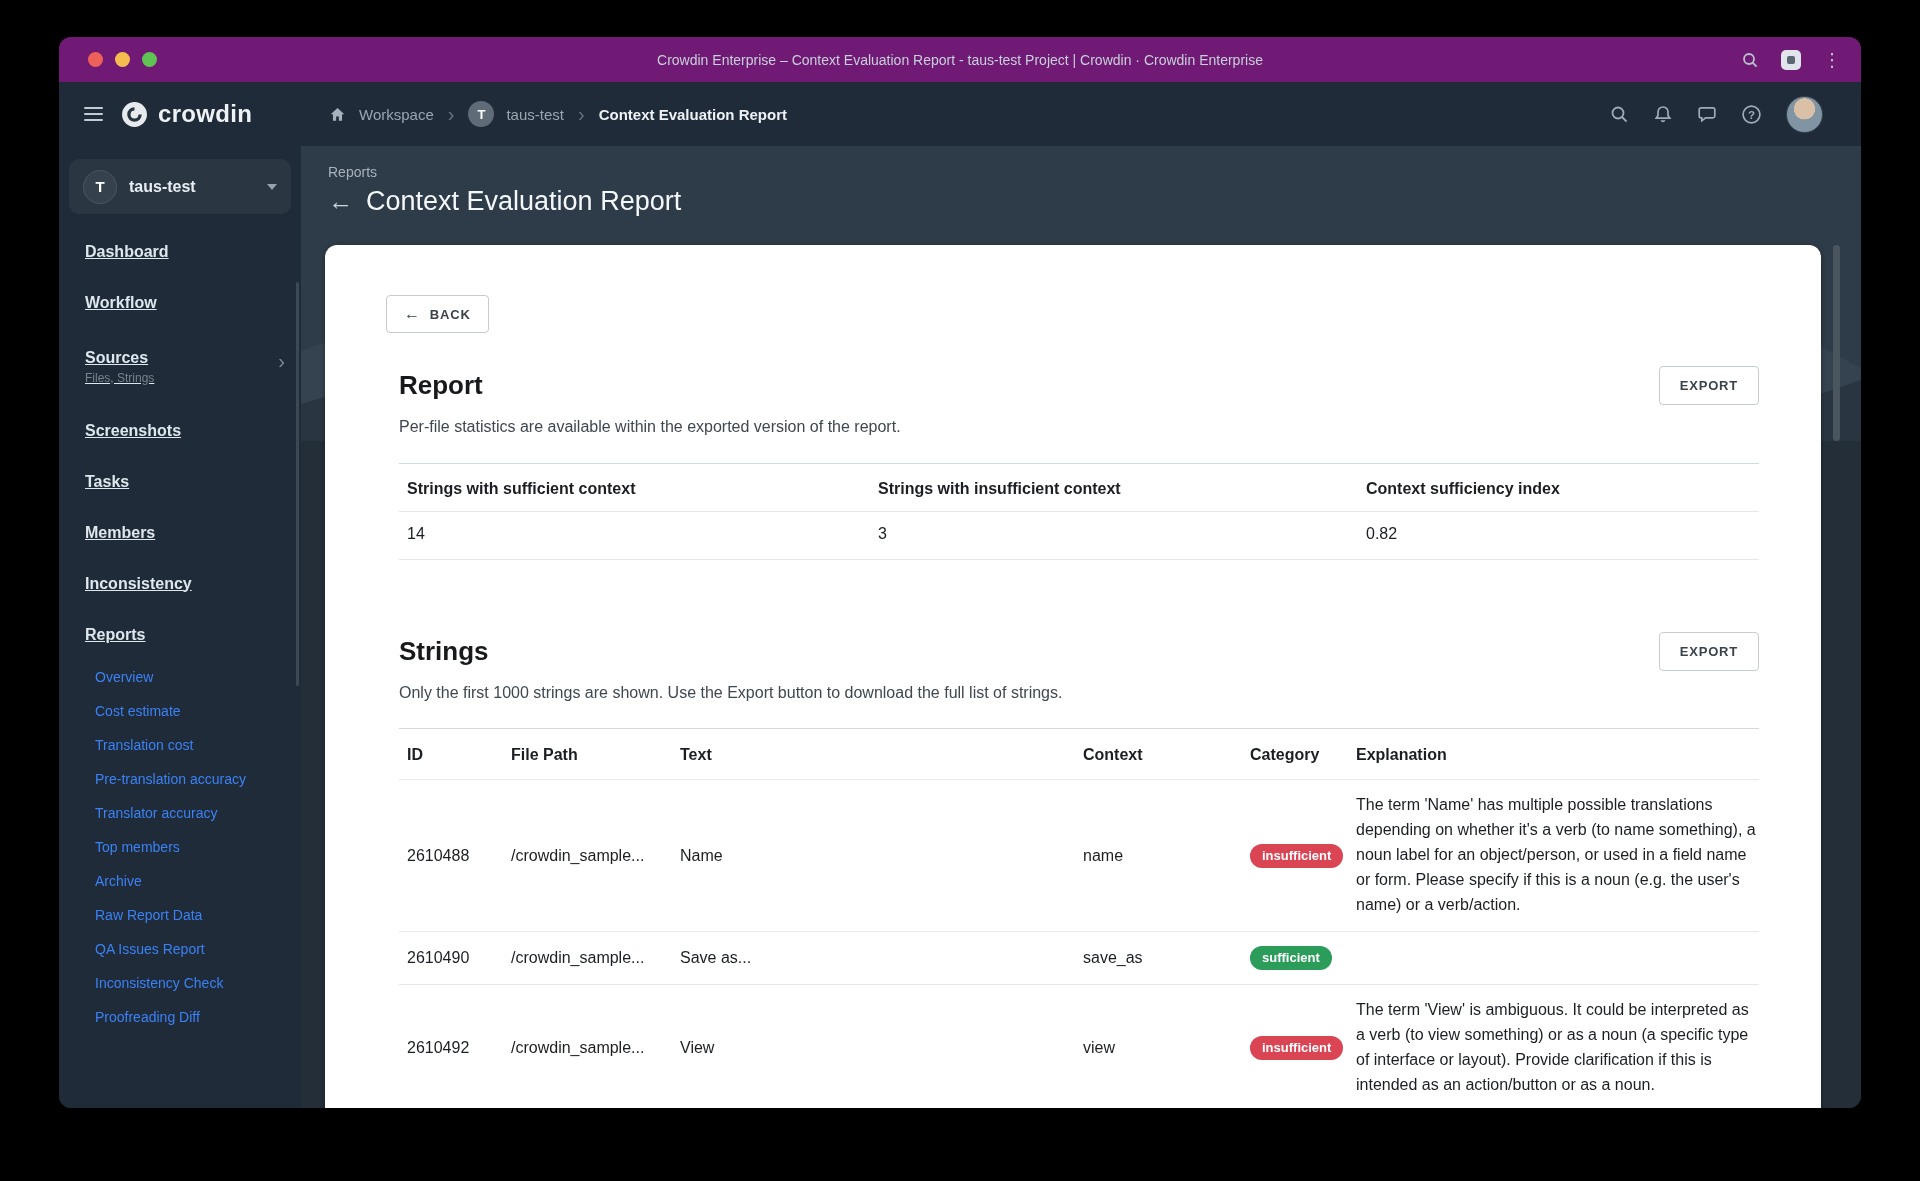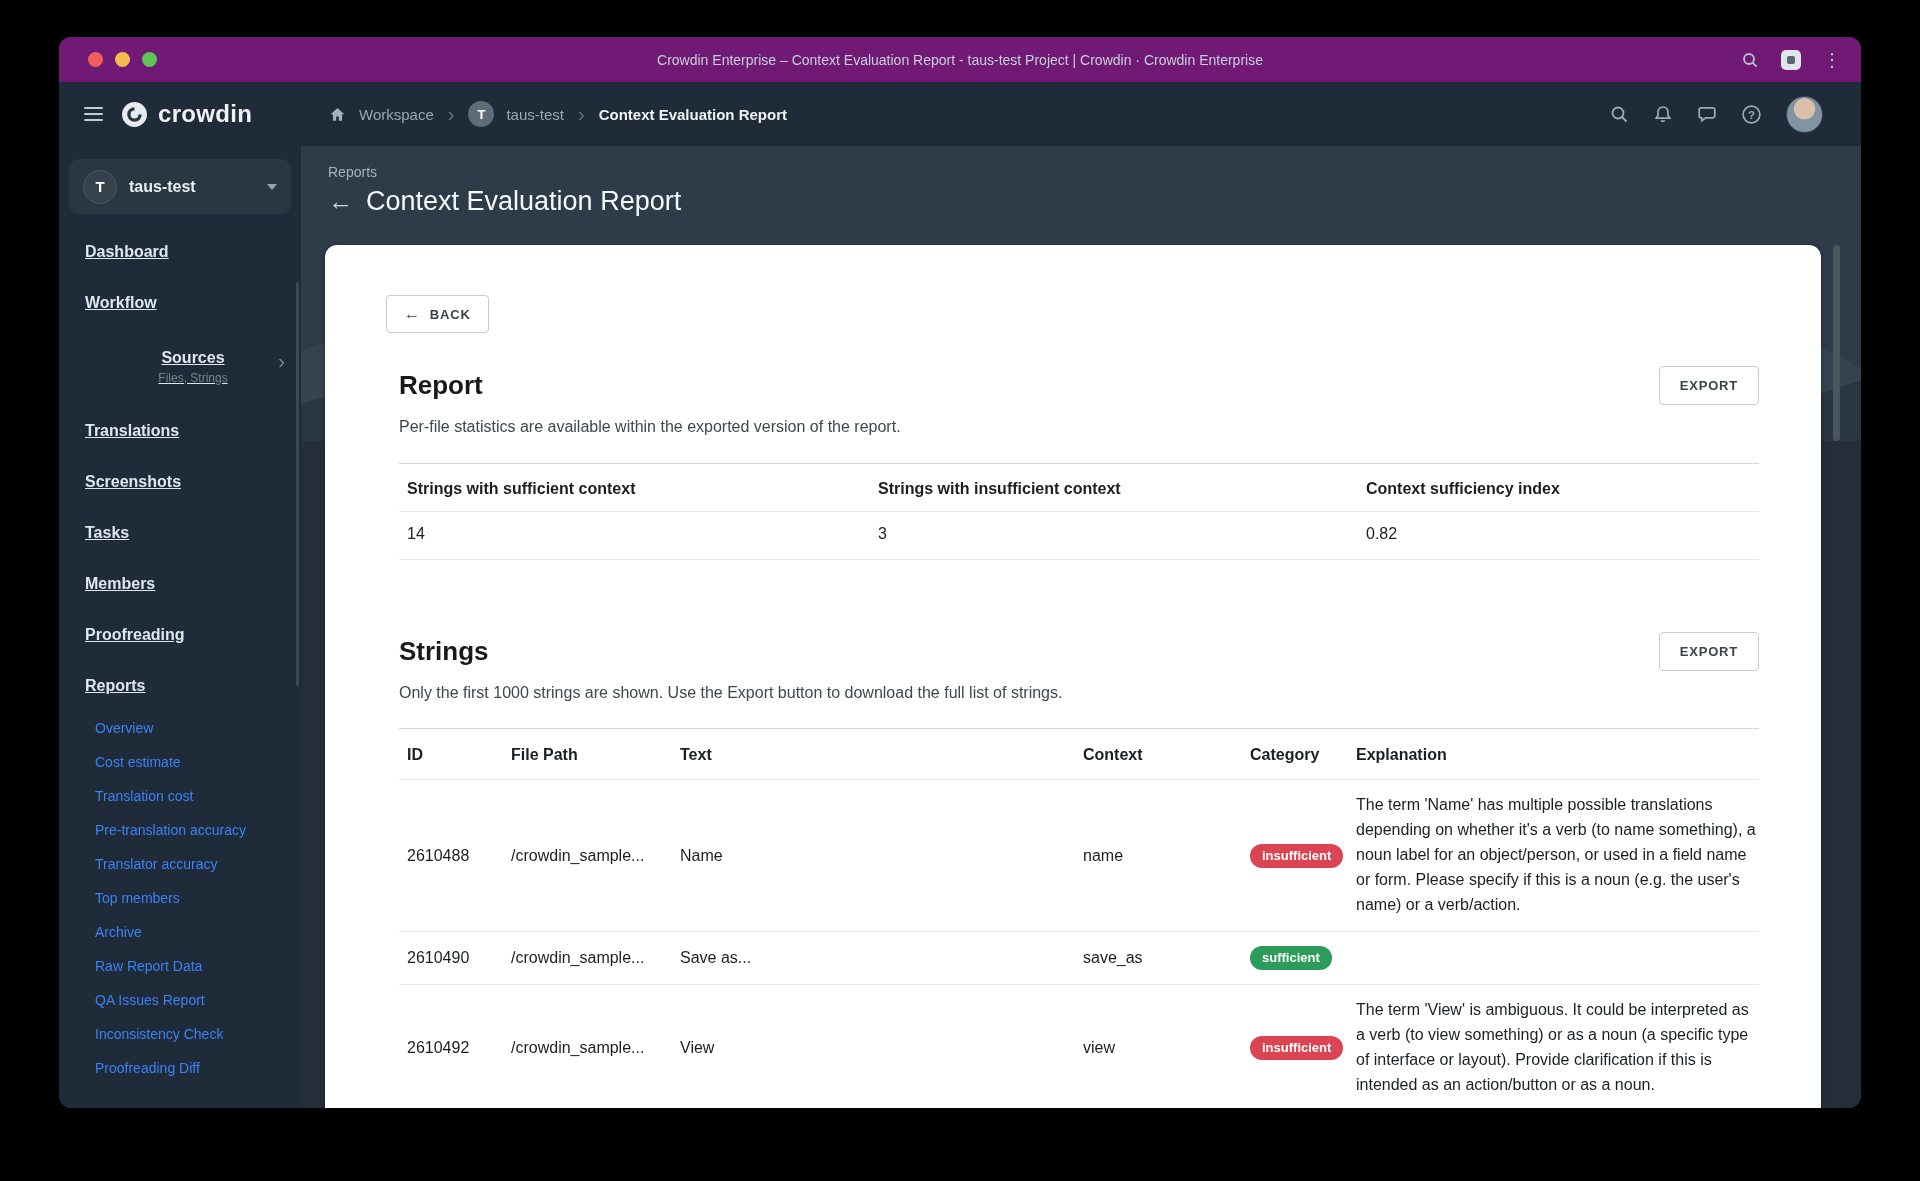--- a/index.html
+++ b/index.html
@@ -37,21 +37,21 @@
   .proj-select { margin:13px 10px 0; height:55px; background:#2a3642; border-radius:10px;
                  display:flex; align-items:center; padding:0 14px; gap:12px; cursor:pointer; }
   .proj-avatar { width:34px; height:34px; border-radius:50%; background:#35414d; border:1px solid #4a5662;
                  color:#fff; font-size:15px; font-weight:600; display:flex; align-items:center; justify-content:center; }
   .proj-name { flex:1; font-size:16px; font-weight:600; color:#e8edf2; }
   .caret { width:0; height:0; border-left:5px solid transparent; border-right:5px solid transparent; border-top:6px solid #97a3ae; }
 
   .nav { margin-top:12px; }
   .nav-item { height:51px; display:flex; align-items:center; padding-left:26px; position:relative;
               font-size:16px; font-weight:600; color:#dfe7ee; cursor:pointer;text-decoration:underline; }
-  .nav-item.twolines { height:77px; flex-direction:column; align-items:center; justify-content:center; }
+  .nav-item.twolines { height:77px; flex-direction:column; align-items:flex-start; justify-content:center; }
   .nav-sub-label { font-size:12px; font-weight:400; color:#76828d; margin-top:4px; }
   .nav-chev { position:absolute; right:16px; top:22px; font-size:20px; color:#7f8b96; font-weight:400; }
   .sub-nav .sub-item { height:34px; display:flex; align-items:center; padding-left:36px;
                        font-size:14px; font-weight:400; color:#3b82f6; cursor:pointer; }
   .sidebar-scroll { position:absolute; right:2px; top:200px; width:3px; height:404px; border-radius:2px;
                     background:rgba(255,255,255,.14); }
 
   
   .right-col { flex:1; display:flex; flex-direction:column; min-width:0; }
 
@@ -170,33 +170,30 @@
             </div>
           <div class="nav-item">
               <span>Workflow</span>
             </div>
           <div class="nav-item twolines">
             <span>Sources</span>
             <span class="nav-sub-label">Files, Strings</span>
             <span class="nav-chev">›</span>
           </div>
           <div class="nav-item">
-              <span>Translations</span>
-            </div>
-          <div class="nav-item">
               <span>Screenshots</span>
             </div>
           <div class="nav-item">
               <span>Tasks</span>
             </div>
           <div class="nav-item">
               <span>Members</span>
             </div>
           <div class="nav-item">
-              <span>Proofreading</span>
+              <span>Inconsistency</span>
             </div>
           <div class="nav-item">
               <span>Reports</span>
             </div>
 
           <div class="sub-nav">
             <div class="sub-item">
                 <span>Overview</span>
               </div>
             <div class="sub-item">

